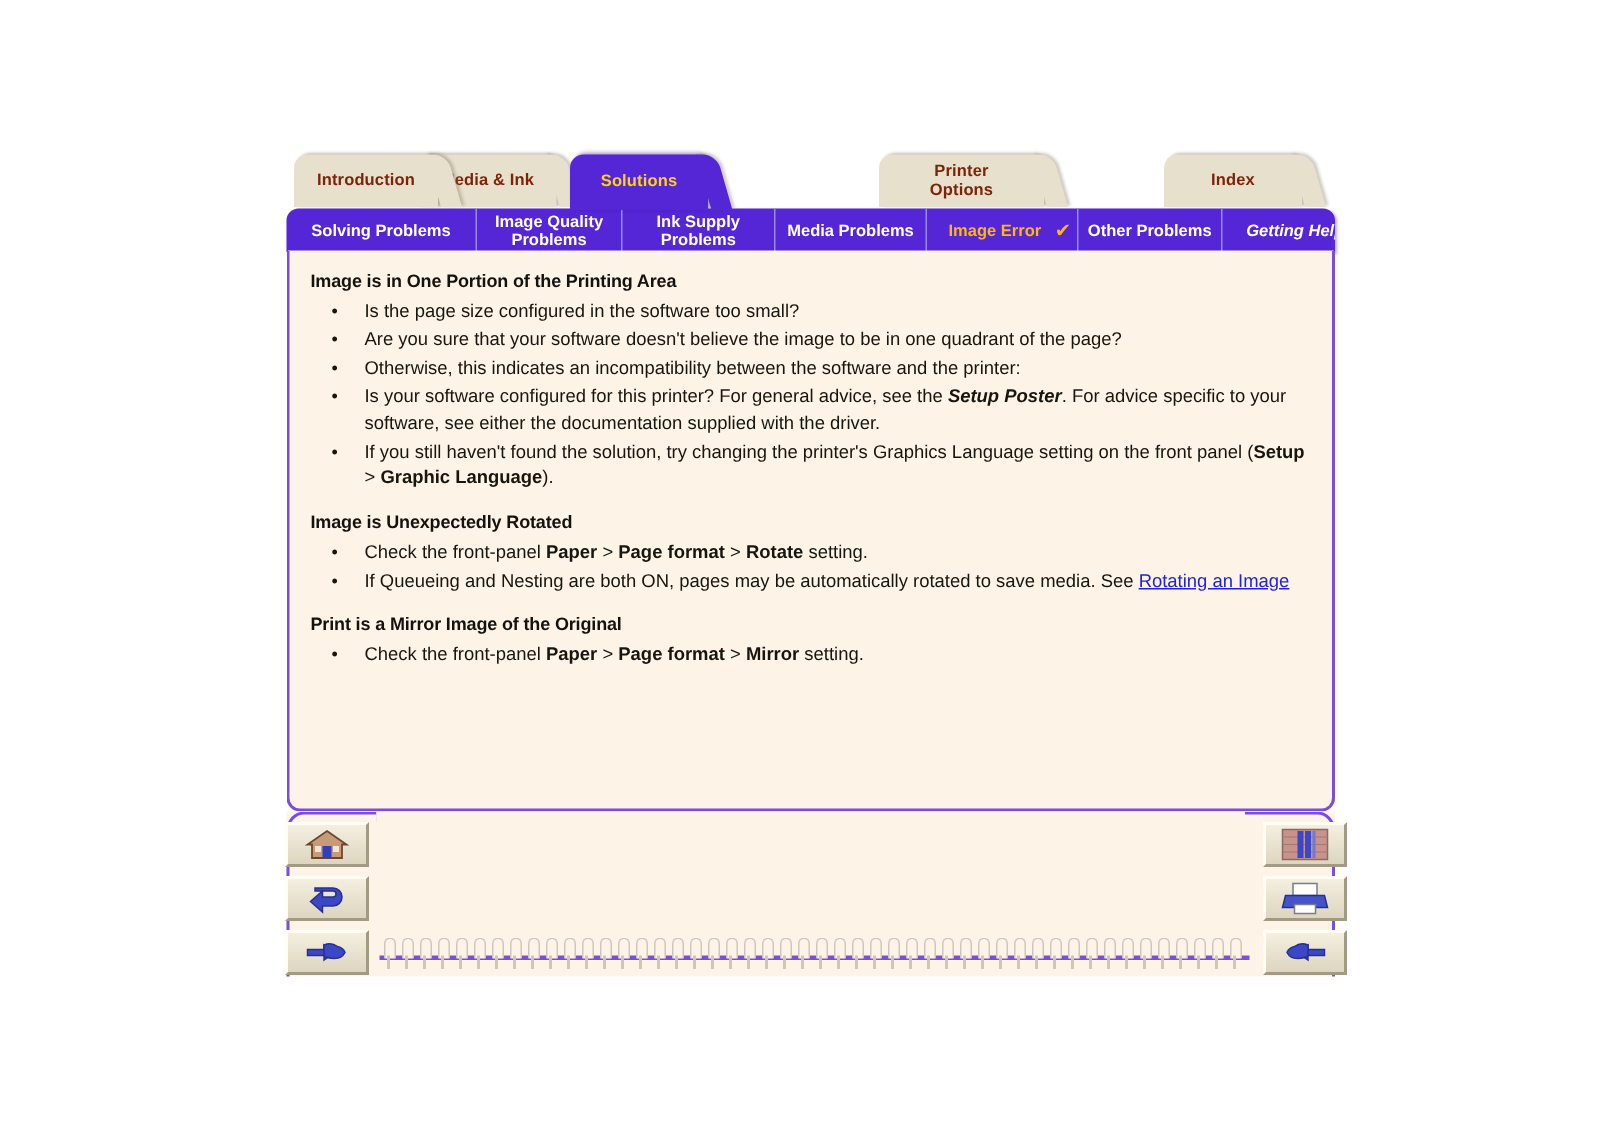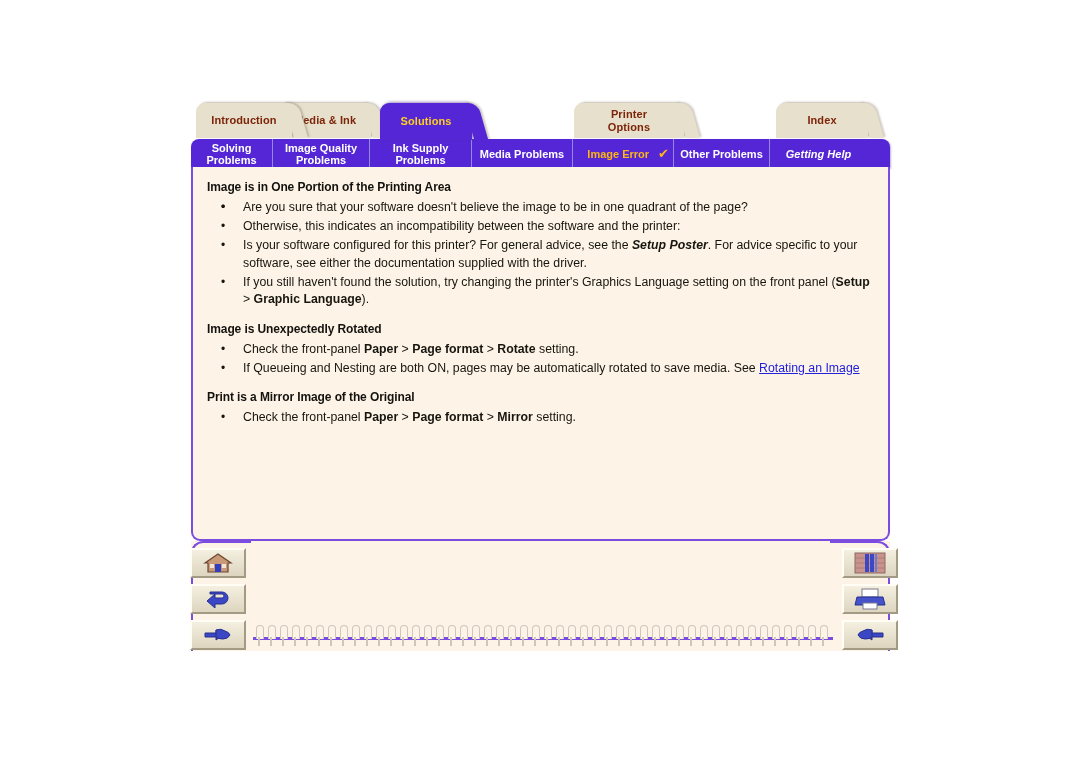--- a/index.html
+++ b/index.html
@@ -165,33 +165,33 @@
         <span class="sk"></span>
       </div>
       <div class="tab" style="left: 89px; width: 92px; z-index: 19;">
         <span style="white-space: pre-line;">Media &amp; Ink</span>
         <span class="sk"></span>
       </div>
       <div class="tab active" style="left: 190px; width: 92px; z-index: 40;">
         <span style="white-space: pre-line;">Solutions</span>
         <span class="sk"></span>
       </div>
-      <div class="tab" style="left: 384px; width: 110px; z-index: 16;">
+      <div class="tab" style="left: 396px; width: 110px; z-index: 16;">
         <span style="white-space: pre-line;">Printer
 Options</span>
         <span class="sk"></span>
       </div>
       <div class="tab" style="left: 586px; width: 92px; z-index: 14;">
         <span style="white-space: pre-line;">Index</span>
         <span class="sk"></span>
       </div>
     </div>
 
   <div class="subrow" id="subrow">
-      <div class="subtab" style="width: 82px; justify-content: center;">
+      <div class="subtab" style="width: 127px; justify-content: center;">
         <span style="white-space: pre-line;">Solving Problems</span>
       </div>
       <div class="subtab" style="width: 97px;">
         <span style="white-space: pre-line;">Image Quality
 Problems</span>
       </div>
       <div class="subtab" style="width: 102px;">
         <span style="white-space: pre-line;">Ink Supply
 Problems</span>
       </div>
@@ -206,21 +206,21 @@
         <span style="white-space: pre-line;">Other Problems</span>
       </div>
       <div class="subtab" style="width: 97px;">
         <span style="white-space: pre-line;">Getting Help</span>
       </div>
     </div>
 
   <div class="panel" id="panel">
       <h2 class="sec">Image is in One Portion of the Printing Area</h2>
       <ul class="bl">
-        <li><span class="bu">•</span></li>
+        <li><span class="bu">•</span><span>Is the page size configured in the software too small?</span></li>
         <li><span class="bu">•</span><span>Are you sure that your software doesn't believe the image to be in one quadrant of the page?</span></li>
         <li><span class="bu">•</span><span>Otherwise, this indicates an incompatibility between the software and the printer:</span></li>
         <li><span class="bu">•</span><span>Is your software configured for this printer? For general advice, see the </span><i class="bi">Setup Poster</i><span>. For advice specific to your software, see either the documentation supplied with the driver.</span></li>
         <li><span class="bu">•</span><span>If you still haven't found the solution, try changing the printer's Graphics Language setting on the front panel (</span><b class="bd">Setup</b><span> &gt; </span><b class="bd">Graphic Language</b><span>).</span></li>
       </ul>
       <h2 class="sec gap">Image is Unexpectedly Rotated</h2>
       <ul class="bl">
         <li><span class="bu">•</span><span>Check the front-panel </span><b class="bd">Paper</b><span> &gt; </span><b class="bd">Page format</b><span> &gt; </span><b class="bd">Rotate</b><span> setting.</span></li>
         <li><span class="bu">•</span><span>If Queueing and Nesting are both ON, pages may be automatically rotated to save media. See </span><a class="lk" href="#">Rotating an Image</a></li>
       </ul>

